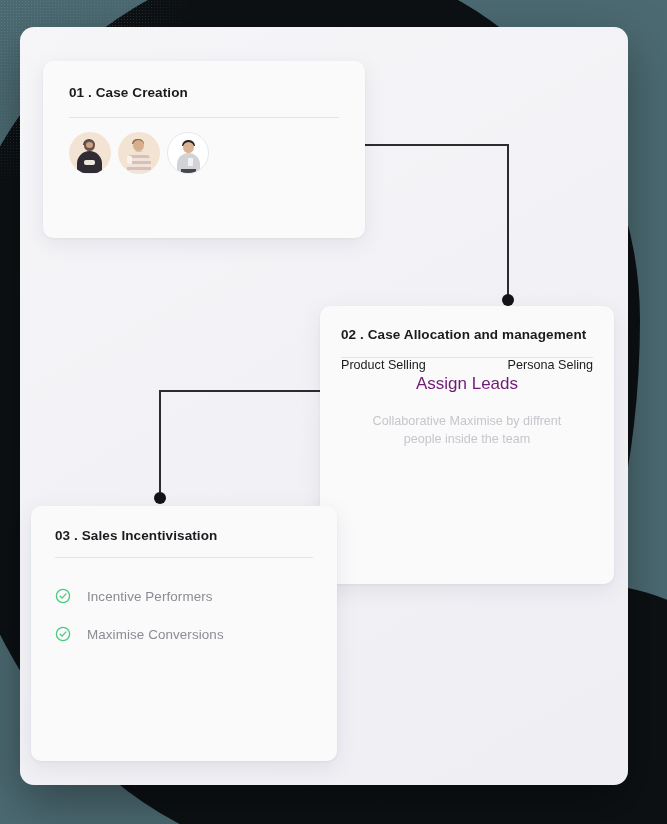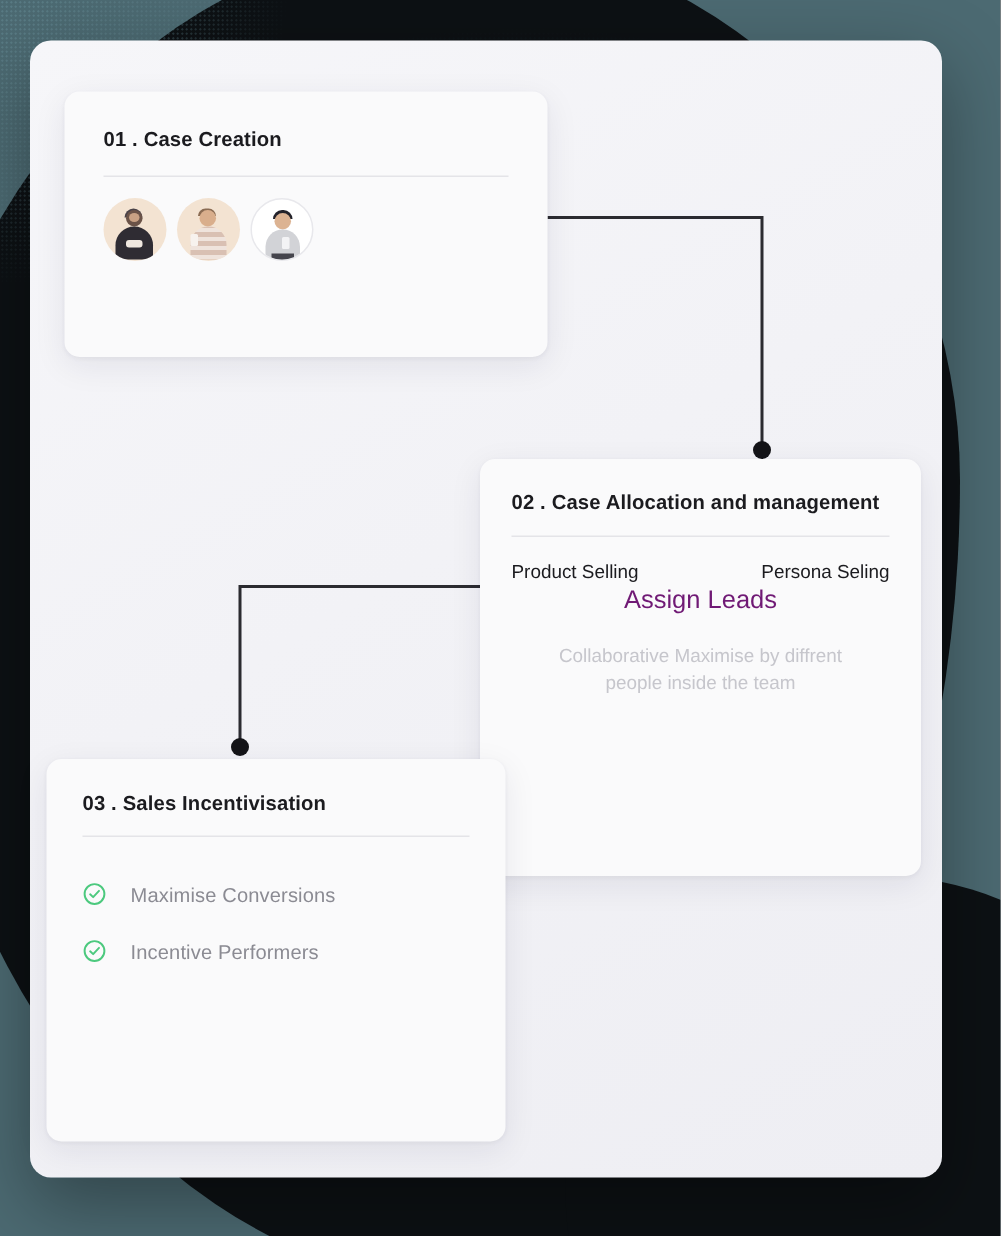--- a/index.html
+++ b/index.html
@@ -161,21 +161,20 @@
     color: #b9b9bf;
     letter-spacing: .05px;
   }
 
   
   #card-2 .inner { padding: 21px 21px 0 21px; }
   #card-2 .divider { margin-top: 15px; }
   .tri-labels {
     display: flex;
     justify-content: space-between;
-    margin-top: 16px;
     font-size: 12.6px;
     color: #1b1b1f;
   }
   .triangle-wrap {
     position: relative;
     height: 112px;
     margin-top: 8px;
   }
   .tri-svg { position: absolute; left: 50%; transform: translateX(-50%); top: 0; }
   .tri-text {
@@ -298,30 +297,30 @@
       <div class="check-list">
 
 
         <div class="check-item">
           <span class="check-icon">
             <svg width="16" height="16" viewBox="0 0 16 16" xmlns="http://www.w3.org/2000/svg">
               <circle cx="8" cy="8" r="6.6" fill="none" stroke="#4cc97e" stroke-width="1.3"></circle>
               <path d="M5.1 8.2 L7.1 10.1 L11 5.9" fill="none" stroke="#4cc97e" stroke-width="1.3" stroke-linecap="round" stroke-linejoin="round"></path>
             </svg>
           </span>
-          <span class="check-label">Maximise Conversions</span>
+          <span class="check-label">Incentive Performers</span>
         </div>
 
         <div class="check-item">
           <span class="check-icon">
             <svg width="16" height="16" viewBox="0 0 16 16" xmlns="http://www.w3.org/2000/svg">
               <circle cx="8" cy="8" r="6.6" fill="none" stroke="#4cc97e" stroke-width="1.3"></circle>
               <path d="M5.1 8.2 L7.1 10.1 L11 5.9" fill="none" stroke="#4cc97e" stroke-width="1.3" stroke-linecap="round" stroke-linejoin="round"></path>
             </svg>
           </span>
-          <span class="check-label">Incentive Performers</span>
+          <span class="check-label">Maximise Conversions</span>
         </div>
 
       </div>
     </div>
   </div>
 
 </div>
 
 </body></html>

